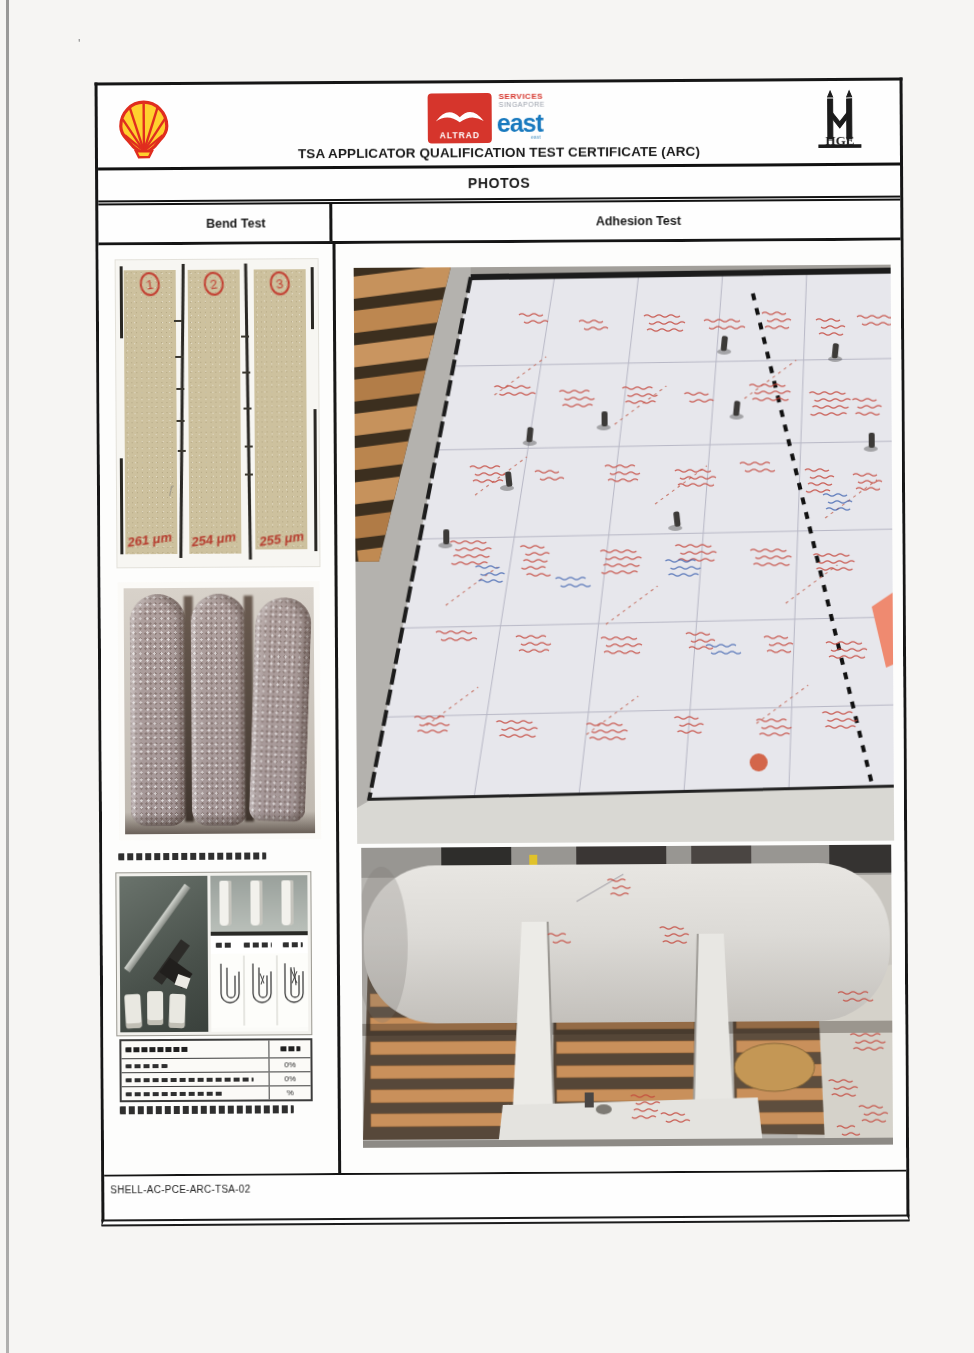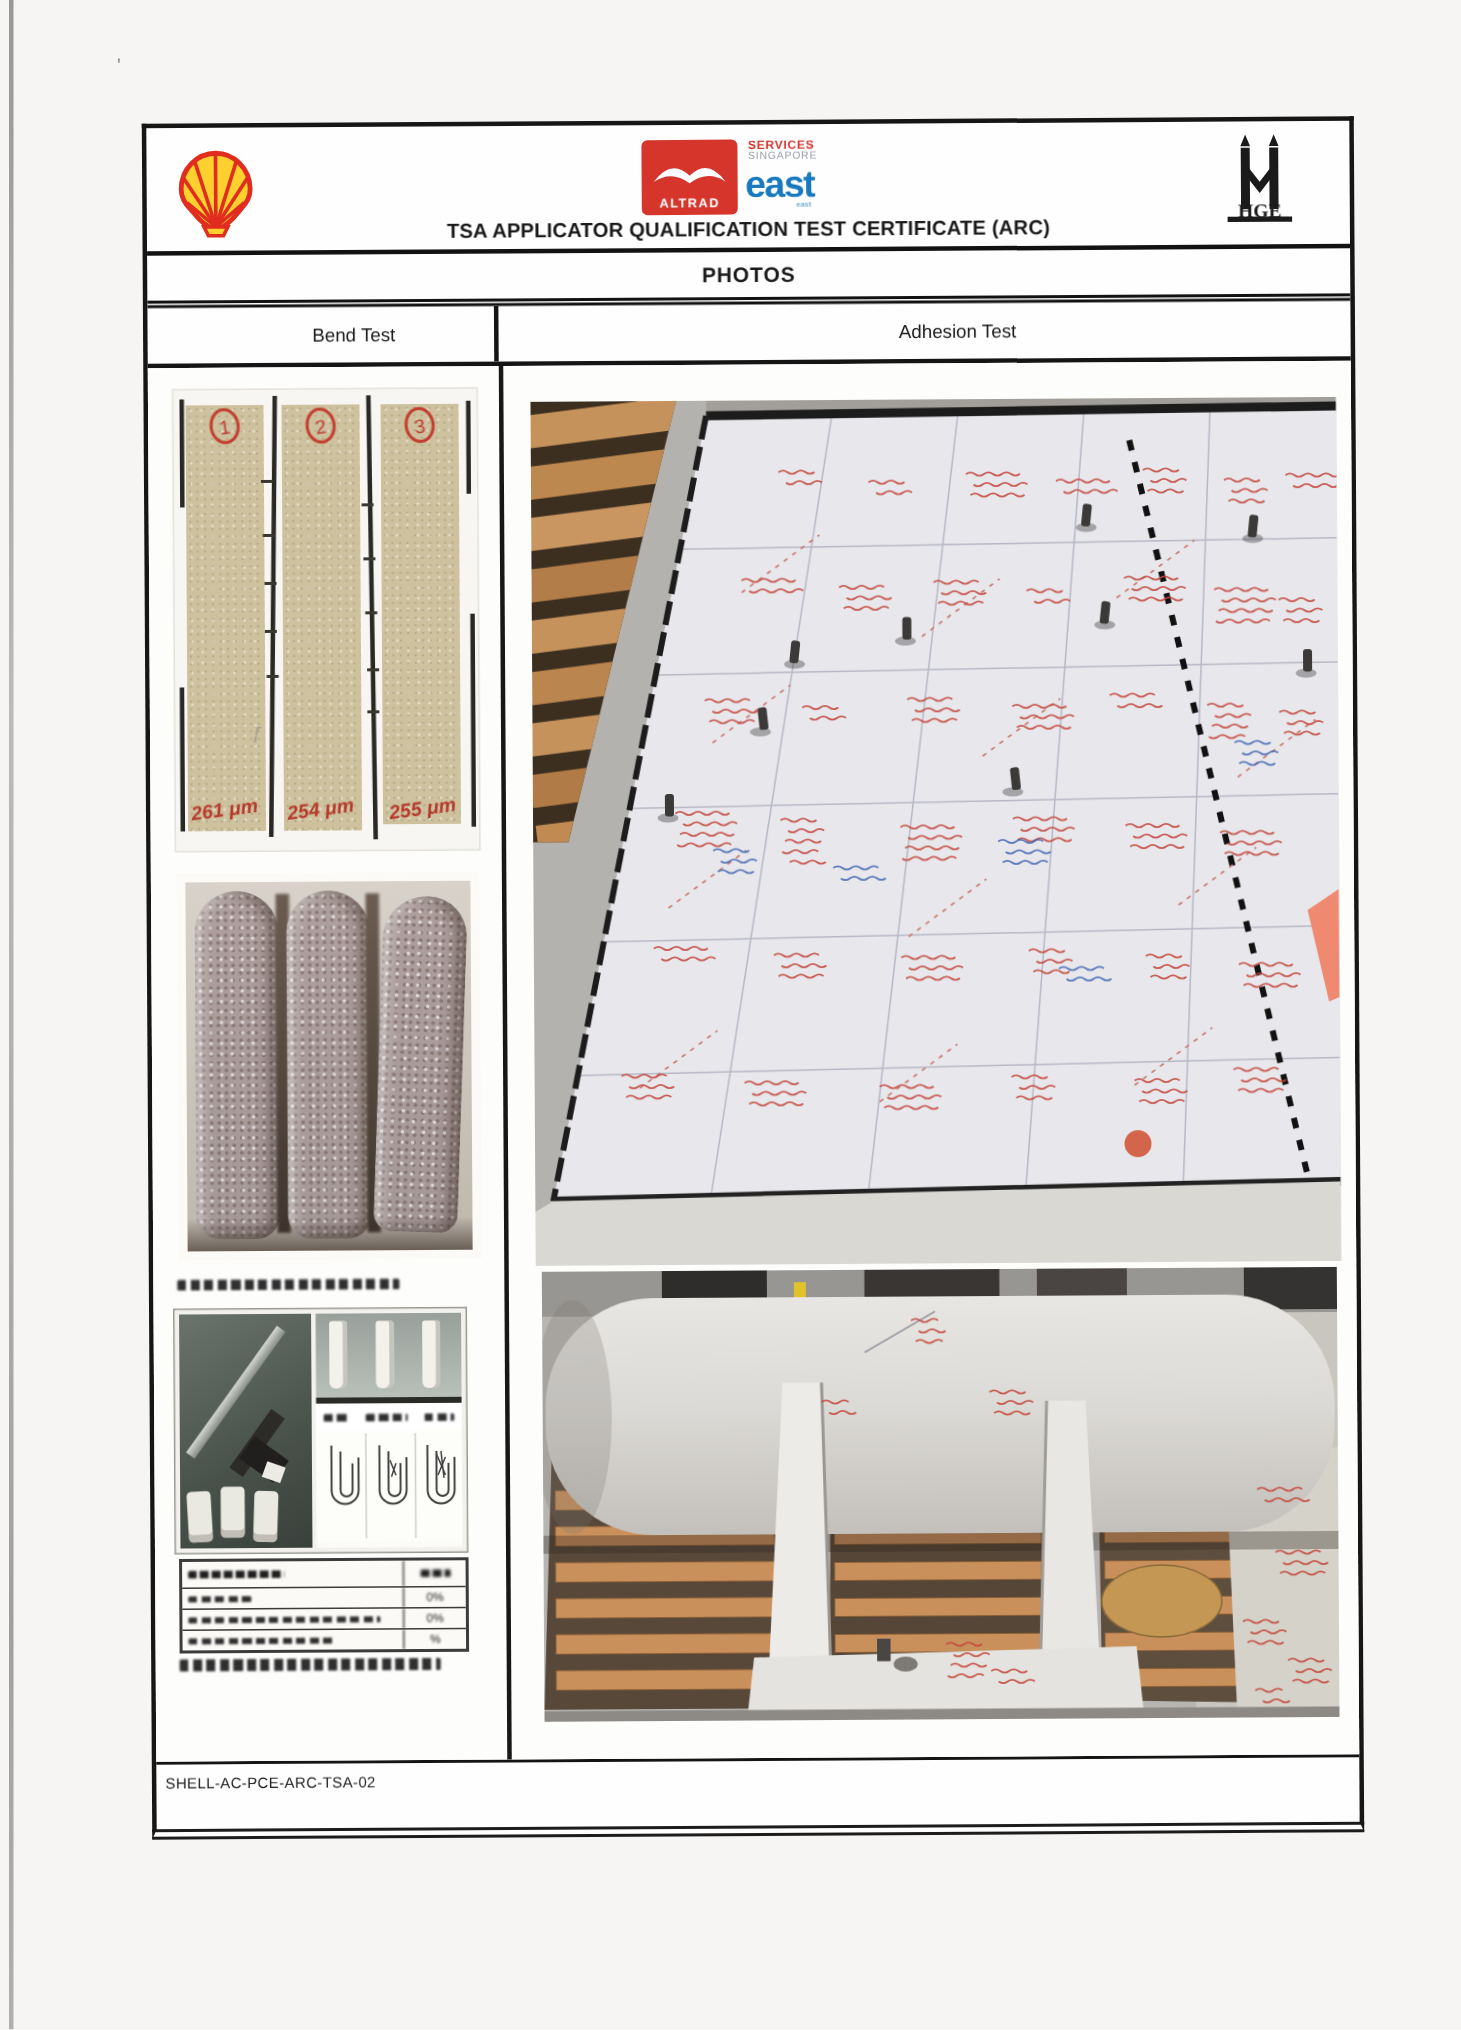--- a/index.html
+++ b/index.html
@@ -29,21 +29,21 @@
   .cape small{display:block;font-size:5px;color:#7ab0d4;margin:-4px 0 0 34px;letter-spacing:0;}
   .monogram{position:absolute;left:717px;top:8px;}
   .title{position:absolute;left:0;right:0;bottom:5px;text-align:center;font-weight:bold;
       font-size:13.5px;letter-spacing:.1px;filter:blur(.25px);}
 
   .band{height:35px;border-bottom:5px double #121212;display:flex;align-items:center;
       justify-content:center;font-weight:bold;font-size:14px;letter-spacing:.6px;filter:blur(.25px);}
   .colhdr{height:40px;border-bottom:3px solid #151515;display:flex;}
   .colhdr .c1{width:234px;border-right:3px solid #151515;display:flex;align-items:center;justify-content:center;}
   .colhdr .c2{flex:1;display:flex;align-items:center;justify-content:center;}
-  .colhdr span{font-weight:normal;font-size:12.5px;filter:blur(.3px);margin-left:44px;}
+  .colhdr span{font-weight:bold;font-size:12.5px;filter:blur(.3px);margin-left:44px;}
 
   .bodyrow{position:relative;height:929px;background:#fdfdfc;}
   .vdivider{position:absolute;left:234px;top:0;width:3px;height:100%;background:#171717;}
 
   
   .photo1{position:absolute;left:17px;top:15px;width:202px;height:307px;background:#f7f6f2;
       box-shadow:0 0 0 1px #e3e1da;filter:blur(.25px);}
   .strip{position:absolute;top:10px;width:52px;height:284px;background:#cdc19e;
       background-image:radial-gradient(rgba(116,101,66,.28) .7px,transparent 1px),
                        radial-gradient(rgba(255,255,255,.5) .6px,transparent 1px);

